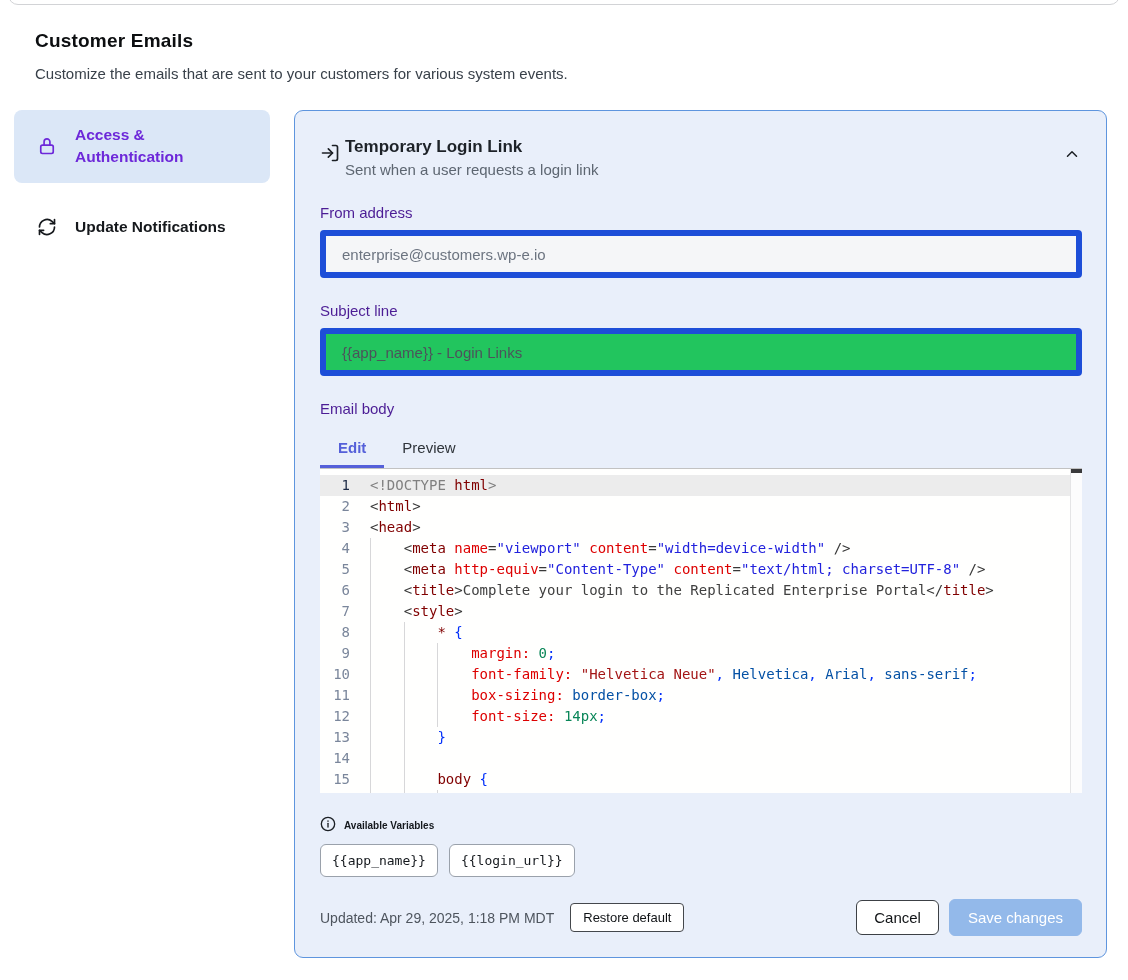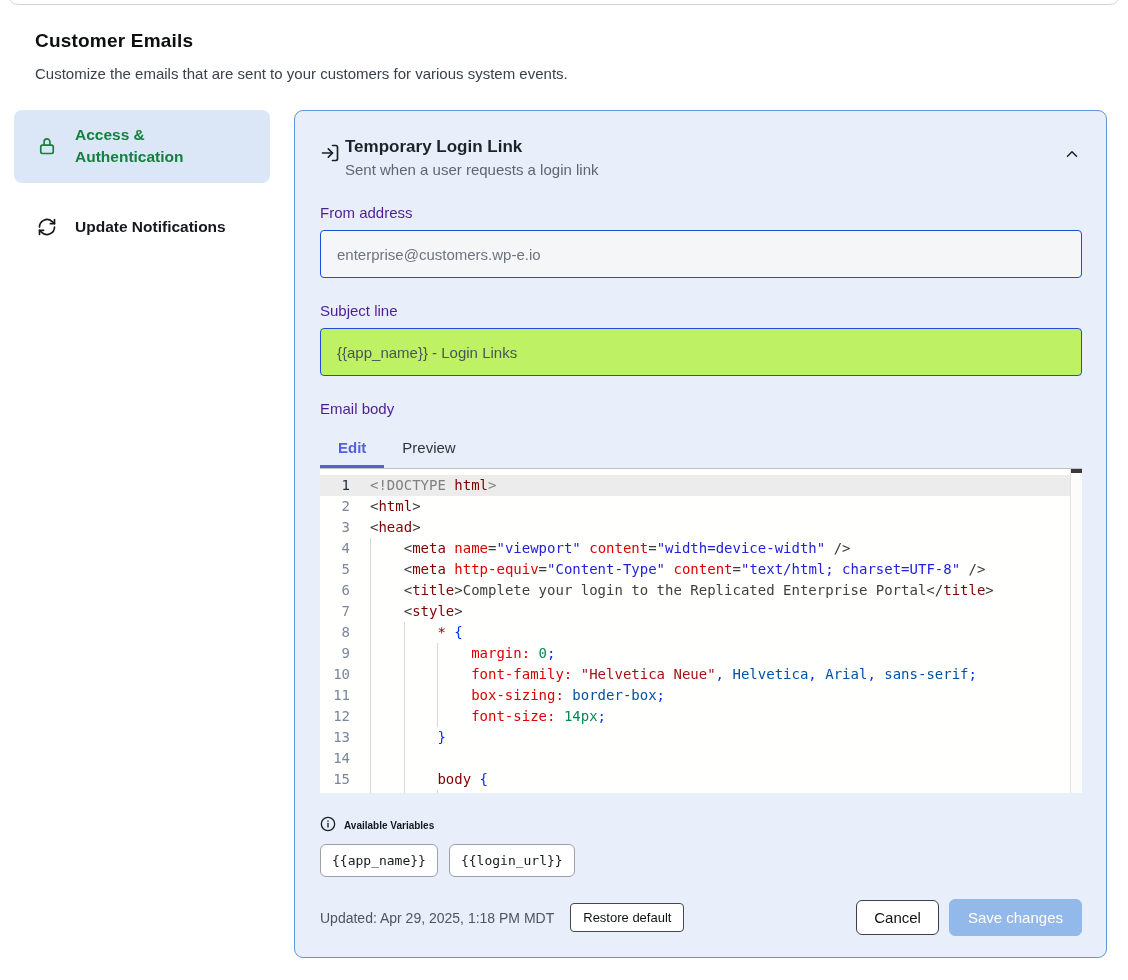--- a/index.html
+++ b/index.html
@@ -12,42 +12,42 @@
 
   .page-head { position:absolute; left:35px; top:30px; width:900px; }
   .page-title { font-size:19px; font-weight:700; color:#0c0e10; letter-spacing:.2px; }
   .page-sub { margin-top:13px; font-size:15px; color:#39414a; }
 
   
   .sidebar { position:absolute; left:14px; top:110px; width:256px; }
   .side-item { display:flex; align-items:center; gap:18px; padding:14px 14px 14px 23px;
     border-radius:8px; font-size:15.5px; font-weight:600; color:#15181c; cursor:pointer; }
   .side-item .si-icon { flex:none; width:20px; height:20px; }
-  .side-item.active { background:#dbe7f7; color:#15803d; }
+  .side-item.active { background:#dbe7f7; color:#6d28d9; }
   .side-item + .side-item { margin-top:19px; }
   .side-label { line-height:1.45; }
 
   
   .card { position:absolute; left:294px; top:110px; width:813px; height:848px;
     background:#e9effa; border:1px solid #5e95de; border-radius:9px;
     padding:26px 24px 0 25px; }
 
   .panel-head { display:flex; gap:5px; }
   .panel-icon { flex:none; margin-top:6px; width:20px; height:20px; }
   .panel-titles { flex:1; }
   .panel-title { font-size:17px; font-weight:700; color:#1d2228; }
   .panel-sub { margin-top:4px; font-size:15px; color:#5d6671; }
   .chevron-btn { flex:none; margin-top:8px; background:none; border:none; cursor:pointer; width:20px; height:20px; }
 
   .field-label { font-size:15px; color:#4c1d95; margin:24px 0 9px; }
   .field-label.first { margin-top:26px; }
-  .txt-input { display:block; width:100%; height:48px; border:1px solid #1d4ed8; border-radius:4px;
+  .txt-input { display:block; width:100%; height:48px; border:6px solid #1d4ed8; border-radius:4px;
     font-family:"Liberation Sans", sans-serif; font-size:15px; padding:0 16px; }
   .txt-input.from { background:#f5f6f8; color:#6c7480; }
-  .txt-input.subject { background:#bef264; color:#4c535b; }
+  .txt-input.subject { background:#22c55e; color:#4c535b; }
 
   .tabs { display:flex; margin-top:12px; }
   .tab { padding:10px 18px 9px; font-size:15px; color:#2f343a; background:none; border:none;
     border-bottom:3px solid transparent; cursor:pointer; font-family:"Liberation Sans", sans-serif; }
   .tab.active { color:#5560d9; font-weight:700; border-bottom-color:#5560d9; }
 
   
   .editor { height:325px; background:#fffffe; border-top:1px solid #c2c2c2;
     position:relative; overflow:hidden; font-family:"DejaVu Sans Mono", monospace;
     font-size:14px; line-height:21px; cursor:text; }

